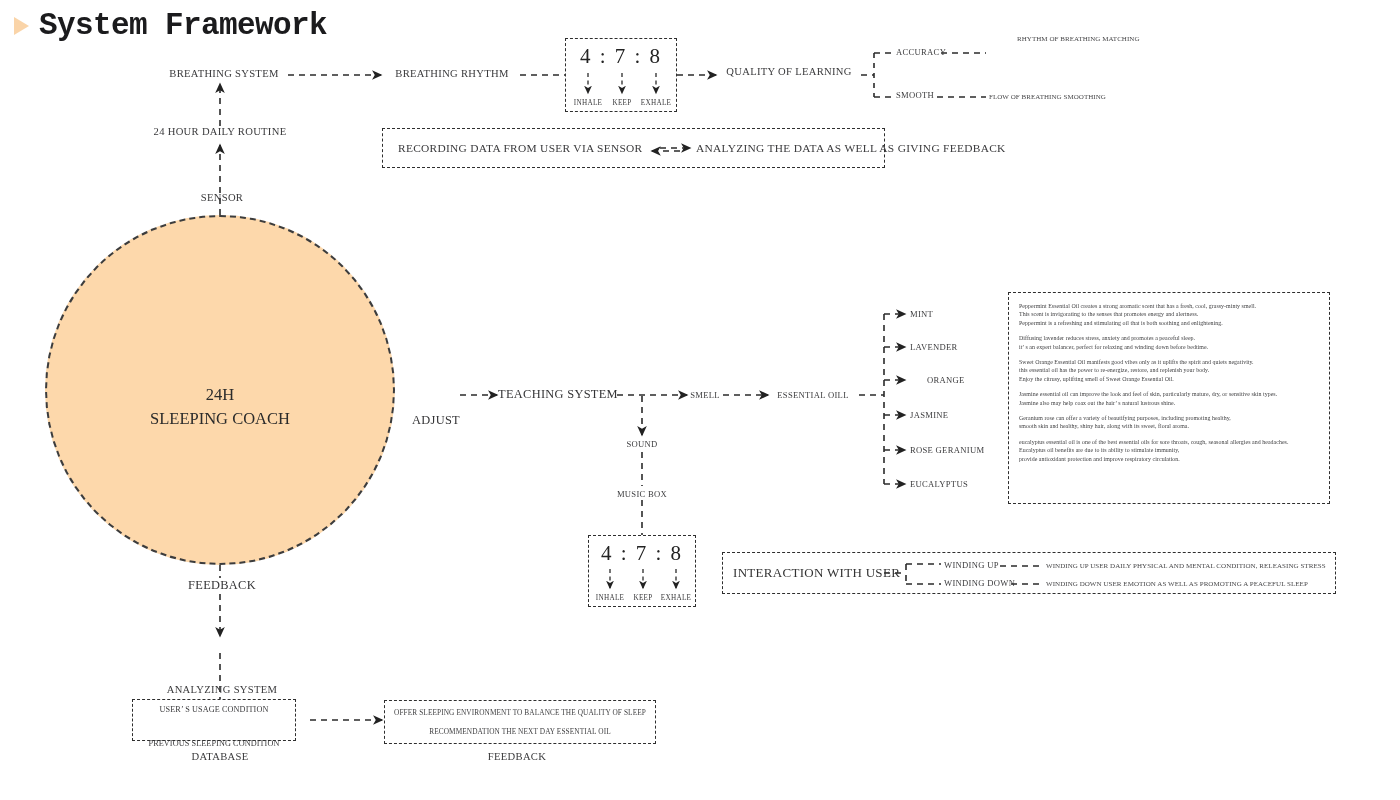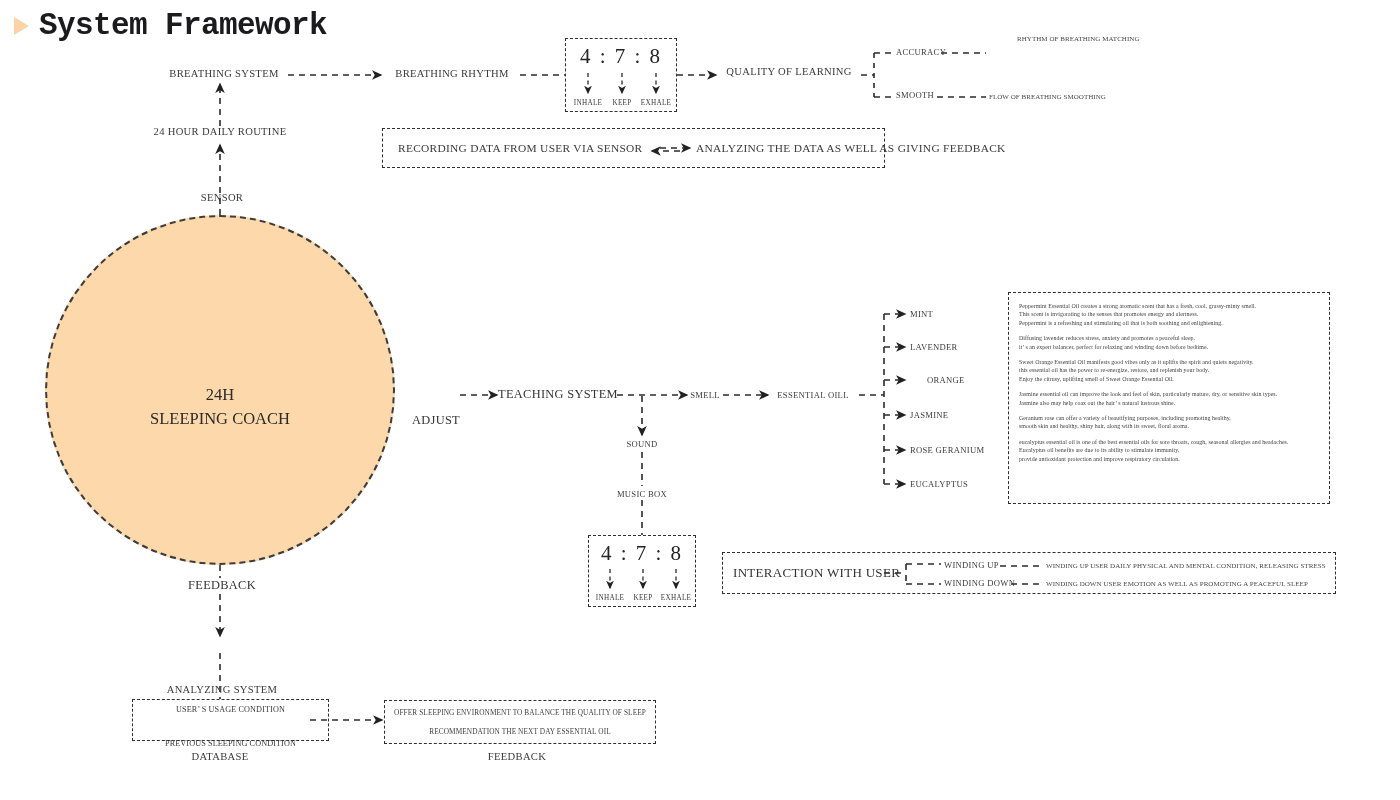--- a/index.html
+++ b/index.html
@@ -73,21 +73,21 @@
   #desc-box { left:1008px; top:292px; width:322px; height:212px; }
   .desc-p {
     font-size:5.9px; line-height:8.4px; color:#3f3f41;
     margin:0 0 7px 10px; letter-spacing:.05px;
   }
   #desc-box .desc-p:first-child { margin-top:9px; }
 
   #interaction-box { left:722px; top:552px; width:614px; height:42px; }
   #interaction-label { left:733px; top:565px; font-size:13px; color:#333; }
 
-  #database-box { left:132px; top:699px; width:197px; height:42px; }
+  #database-box { left:132px; top:699px; width:164px; height:42px; }
   .db-line { font-size:8.2px; text-align:center; color:#3a3a3c; letter-spacing:.1px; }
 
   #fb-box { left:384px; top:700px; width:272px; height:44px; }
   .fb-line { font-size:7.3px; text-align:center; color:#3f3f41; letter-spacing:.1px; }
 
   .tiny { font-size:7.0px; color:#48484a; letter-spacing:.05px; }
   .sm { font-size:8.6px; color:#3c3c3e; }
   .md { font-size:10.6px; color:#3a3a3c; }
   .lg { font-size:12.4px; color:#343436; }
 </style>

